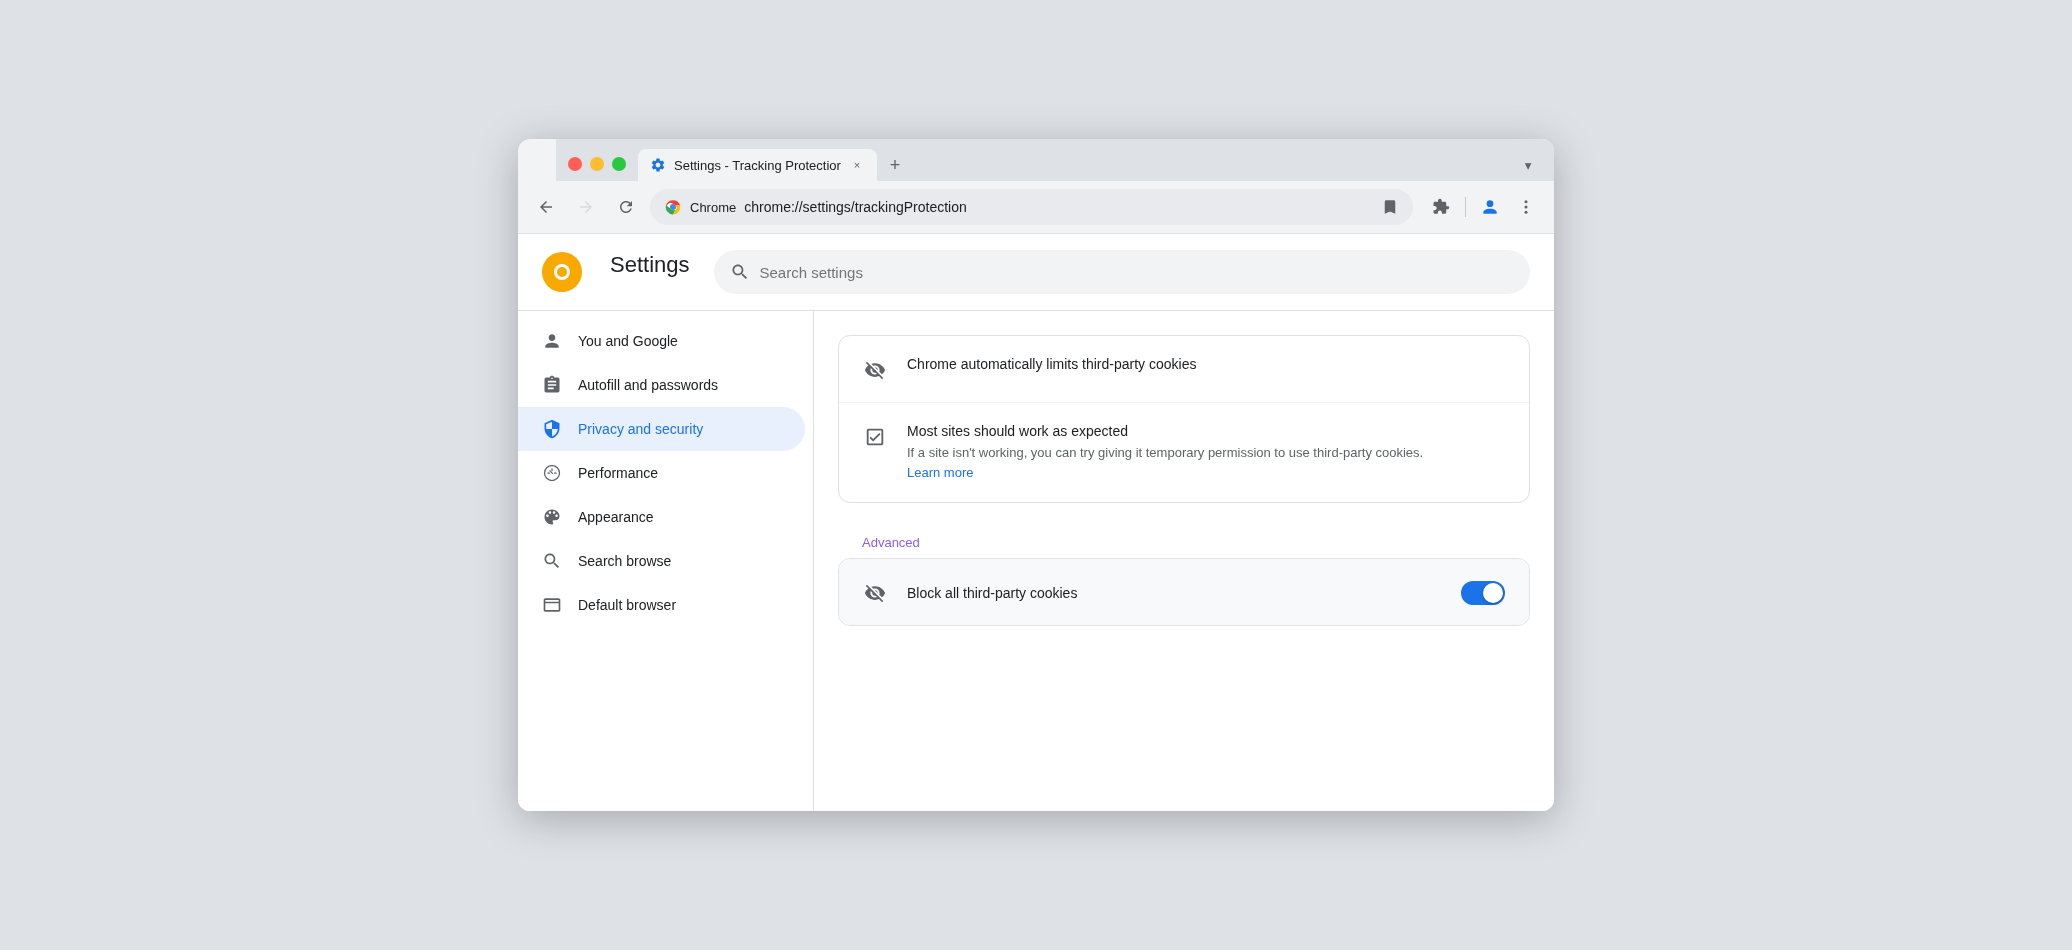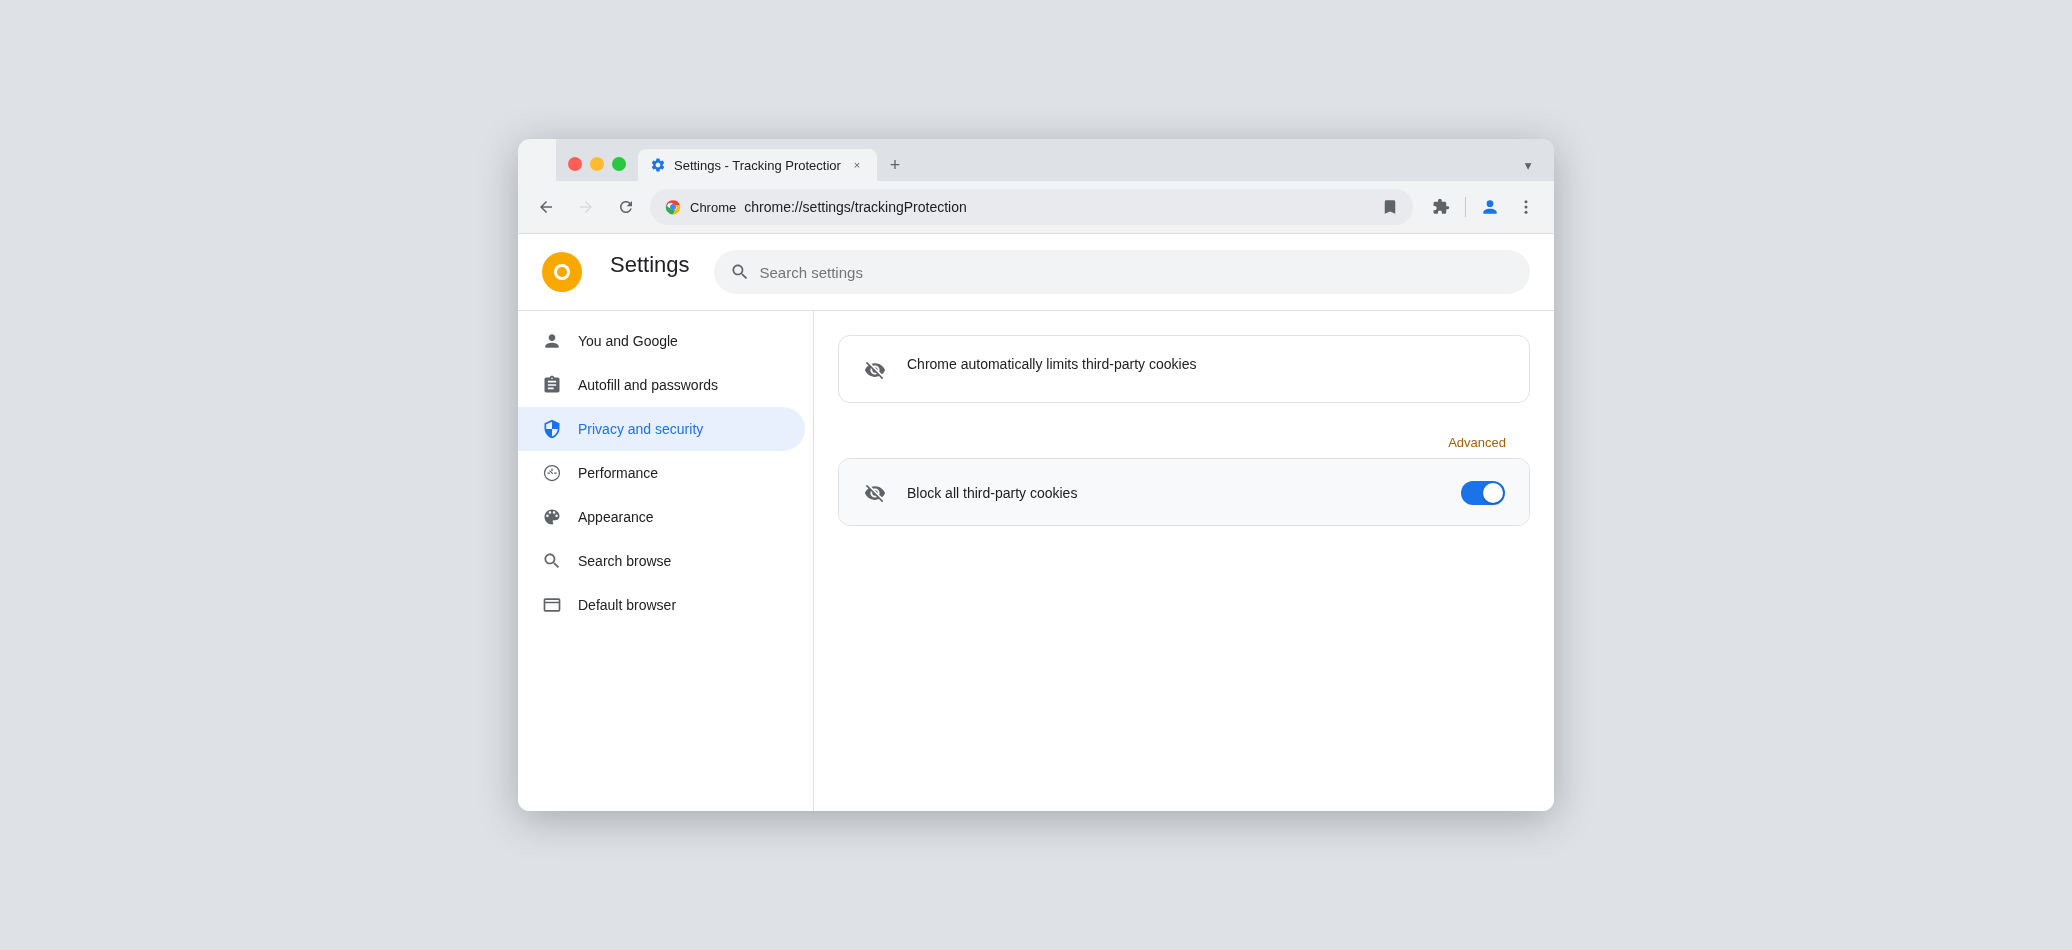--- a/index.html
+++ b/index.html
@@ -354,24 +354,23 @@
     }
 
     .item-link {
       color: #1a73e8;
       text-decoration: none;
       font-size: 13px;
     }
 
     .section-label {
       font-size: 13px;
-      color: #a16207;
+      color: #8b5cf6;
       padding: 16px 24px 8px 24px;
       font-weight: 500;
-      text-align: right;
     }
 
     .advanced-section {
       background: #f8f9fa;
       border: 1px solid #e0e0e0;
       border-radius: 12px;
       overflow: hidden;
     }
 
     .advanced-item {
@@ -579,20 +578,35 @@
           <span class="item-icon">
             <svg width="22" height="22" viewBox="0 0 24 24" fill="#5f6368">
                 <path d="M12 7c2.76 0 5 2.24 5 5 0 .65-.13 1.26-.36 1.83l2.92 2.92c1.51-1.26 2.7-2.89 3.43-4.75-1.73-4.39-6-7.5-11-7.5-1.4 0-2.74.25-3.98.7l2.16 2.16C10.74 7.13 11.35 7 12 7zM2 4.27l2.28 2.28.46.46C3.08 8.3 1.78 10.02 1 12c1.73 4.39 6 7.5 11 7.5 1.55 0 3.03-.3 4.38-.84l.42.42L19.73 22 21 20.73 3.27 3 2 4.27zM7.53 9.8l1.55 1.55c-.05.21-.08.43-.08.65 0 1.66 1.34 3 3 3 .22 0 .44-.03.65-.08l1.55 1.55c-.67.33-1.41.53-2.2.53-2.76 0-5-2.24-5-5 0-.79.2-1.53.53-2.2zm4.31-.78l3.15 3.15.02-.16c0-1.66-1.34-3-3-3l-.17.01z"></path>
               </svg>
           </span>
           <div class="item-text">
             <div class="item-title">Chrome automatically limits third-party cookies</div>
           </div>
         </div>
 
+        <div class="content-item">
+          <span class="item-icon">
+            <svg width="22" height="22" viewBox="0 0 24 24" fill="#5f6368">
+                <path d="M19 3H5c-1.1 0-2 .9-2 2v14c0 1.1.9 2 2 2h14c1.1 0 2-.9 2-2V5c0-1.1-.9-2-2-2zm0 16H5V5h14v14zM17.99 9l-1.41-1.42-6.59 6.59-2.58-2.57-1.42 1.41 4 3.99z"></path>
+              </svg>
+          </span>
+          <div class="item-text">
+            <div class="item-title">Most sites should work as expected</div>
+            <div class="item-desc">
+              <span>If a site isn't working, you can try giving it temporary permission to use third-party cookies.</span>
+              <br>
+              <a class="item-link" href="#">Learn more</a>
+            </div>
+          </div>
+        </div>
 
       </div>
 
       <div class="section-label">Advanced</div>
 
       <div class="advanced-section">
         <div class="advanced-item">
           <span class="item-icon">
             <svg width="22" height="22" viewBox="0 0 24 24" fill="#5f6368">
                 <path d="M12 7c2.76 0 5 2.24 5 5 0 .65-.13 1.26-.36 1.83l2.92 2.92c1.51-1.26 2.7-2.89 3.43-4.75-1.73-4.39-6-7.5-11-7.5-1.4 0-2.74.25-3.98.7l2.16 2.16C10.74 7.13 11.35 7 12 7zM2 4.27l2.28 2.28.46.46C3.08 8.3 1.78 10.02 1 12c1.73 4.39 6 7.5 11 7.5 1.55 0 3.03-.3 4.38-.84l.42.42L19.73 22 21 20.73 3.27 3 2 4.27zM7.53 9.8l1.55 1.55c-.05.21-.08.43-.08.65 0 1.66 1.34 3 3 3 .22 0 .44-.03.65-.08l1.55 1.55c-.67.33-1.41.53-2.2.53-2.76 0-5-2.24-5-5 0-.79.2-1.53.53-2.2zm4.31-.78l3.15 3.15.02-.16c0-1.66-1.34-3-3-3l-.17.01z"></path>

